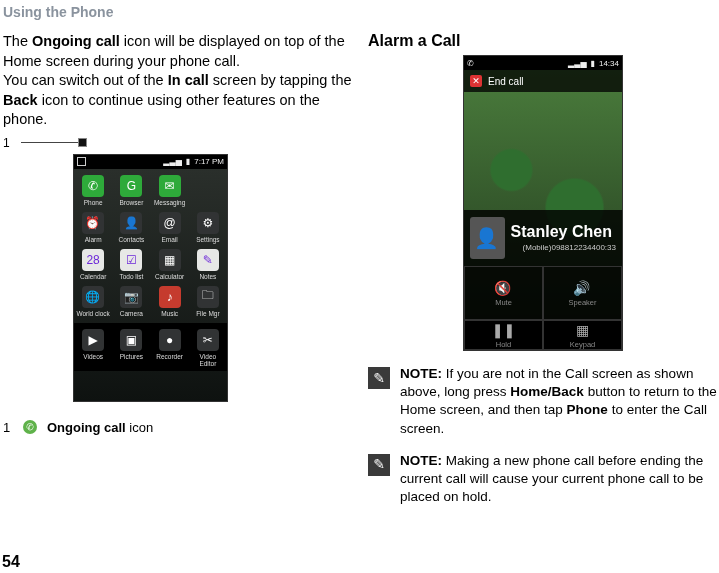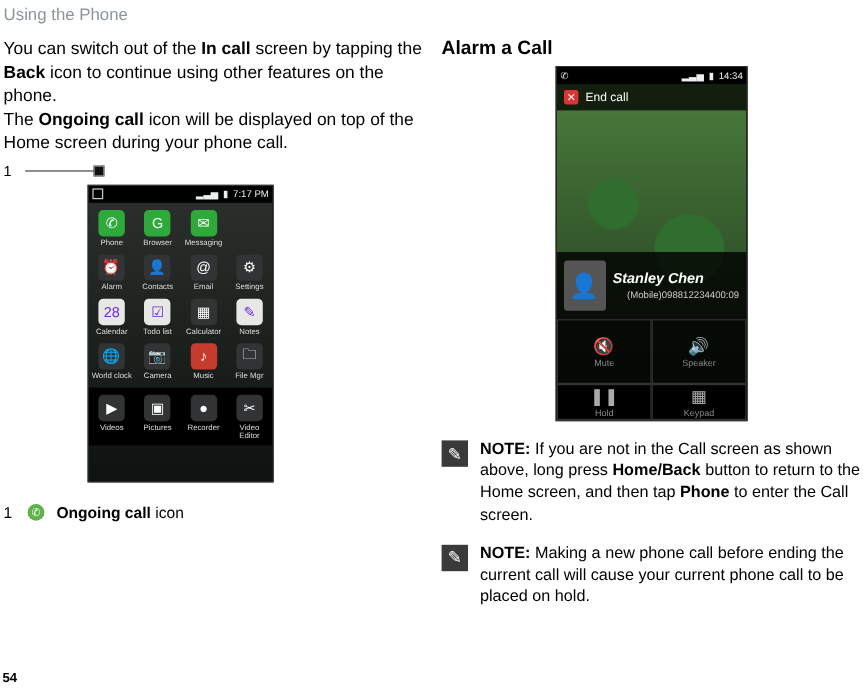--- a/index.html
+++ b/index.html
@@ -10,28 +10,28 @@
     font-family: Arial, Helvetica, sans-serif;
     color: #000;
     position: relative;
     overflow: hidden;
   }
   .header-title {
     position: absolute;
     top: 4px;
     left: 3px;
     color: #8a939e;
-    font-weight: normal;
+    font-weight: bold;
     font-size: 14px;
   }
   .page-num {
     position: absolute;
     left: 2px;
     bottom: 2px;
-    font-size: 11px;
+    font-size: 16px;
     font-weight: bold;
   }
   .col {
     position: absolute;
     top: 32px;
     width: 355px;
   }
   .col-left { left: 3px; }
   .col-right { left: 368px; width: 350px; }
   .body-text { font-size: 14.5px; line-height: 1.35; }
@@ -103,21 +103,21 @@
     display:flex; align-items:center; gap:6px; padding:0 6px;
   }
   .x-ico { width:12px;height:12px;border-radius:2px;background:#d33; color:#fff; font-size:9px; display:flex;align-items:center;justify-content:center;}
   .caller-box {
     position:absolute; left:0; right:0; bottom:54px; height:56px;
     background: rgba(0,0,0,0.8); color:#fff;
     display:flex; align-items:center; padding:4px 6px; gap:6px;
   }
   .avatar { width:42px; height:42px; background:#555; border-radius:3px; display:flex;align-items:center;justify-content:center;color:#aaa;font-size:20px;}
   .caller-info { flex:1; font-size:9px; line-height:1.3; }
-  .caller-name { font-size:12px; font-weight:bold;font-style:italic; }
+  .caller-name { font-size:16px; font-weight:bold; }
   .caller-sub { display:flex; justify-content:space-between; font-size:8px; color:#ccc;margin-left:12px; }
   .btn-row {
     position:absolute; left:0; right:0; bottom:0; height:54px;
     background: rgba(0,0,0,0.85); display:flex;
   }
   .btn-cell {
     flex:1; border:1px solid #333; color:#888; font-size:7.5px;
     display:flex; flex-direction:column; align-items:center; justify-content:center; gap:2px;
   }
   .btn-cell .bg { font-size:14px; color:#aaa; }
@@ -130,24 +130,24 @@
   .screenshot-wrap { display:flex; justify-content:center; margin-top:4px; margin-bottom:2px; }
 </style>
 </head>
 <body>
 
 <div class="header-title">Using the Phone</div>
 <div class="page-num">54</div>
 
 <div class="col col-left">
   <p class="body-text">
-    <span>You can switch out of the </span><span class="bold">In call</span><span> screen by tapping the </span><span class="bold">Back</span><span> icon to continue using other features on the phone.</span>
+    <span>The </span><span class="bold">Ongoing call</span><span> icon will be displayed on top of the Home screen during your phone call.</span>
   </p>
   <p class="body-text">
-    <span>The </span><span class="bold">Ongoing call</span><span> icon will be displayed on top of the Home screen during your phone call.</span>
+    <span>You can switch out of the </span><span class="bold">In call</span><span> screen by tapping the </span><span class="bold">Back</span><span> icon to continue using other features on the phone.</span>
   </p>
 
   <div class="callout-row">
     <span class="callout-num">1</span>
     <span class="callout-line"></span>
     <span class="sq-ico" style="border-color:#888;background:#111;margin-left:-1px"></span>
   </div>
 
   <div class="screenshot-wrap" style="justify-content:flex-start; margin-left:70px;">
     <div class="phone phone-left">
@@ -281,21 +281,21 @@
           <span class="x-ico">✕</span>
           <span>End call</span>
         </div>
         <div class="caller-box">
           <div class="avatar">👤</div>
           <div class="caller-info">
             <div class="caller-name">Stanley Chen</div>
             <div class="caller-sub">
               <span>(Mobile)</span>
               <span>0988122344</span>
-              <span>00:09</span>
+              <span>00:33</span>
             </div>
           </div>
         </div>
         <div class="btn-row">
           <div class="btn-cell">
               <span class="bg">🔇</span>
               <span>Mute</span>
             </div>
           <div class="btn-cell">
               <span class="bg">🔊</span>

